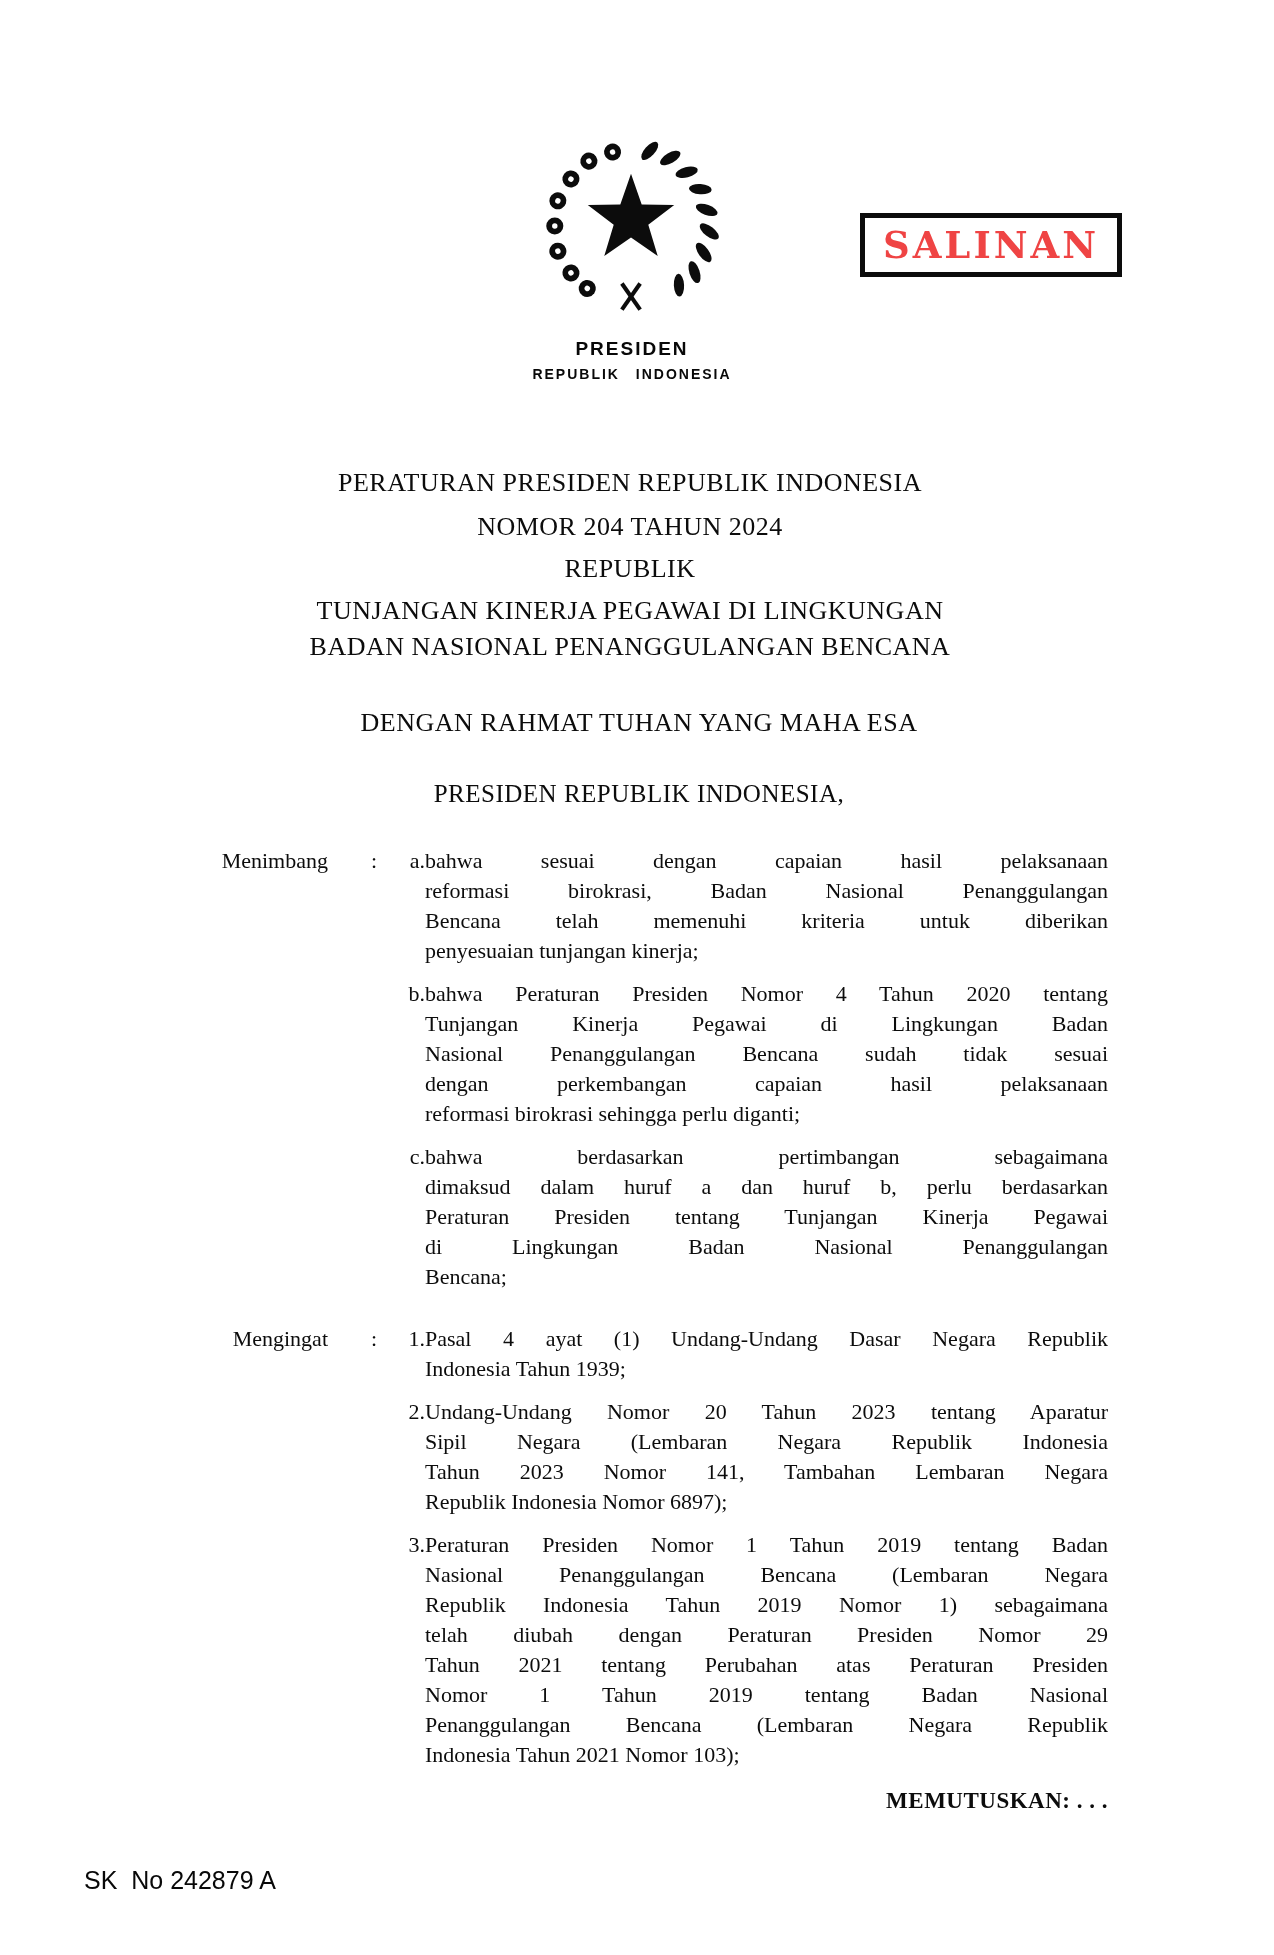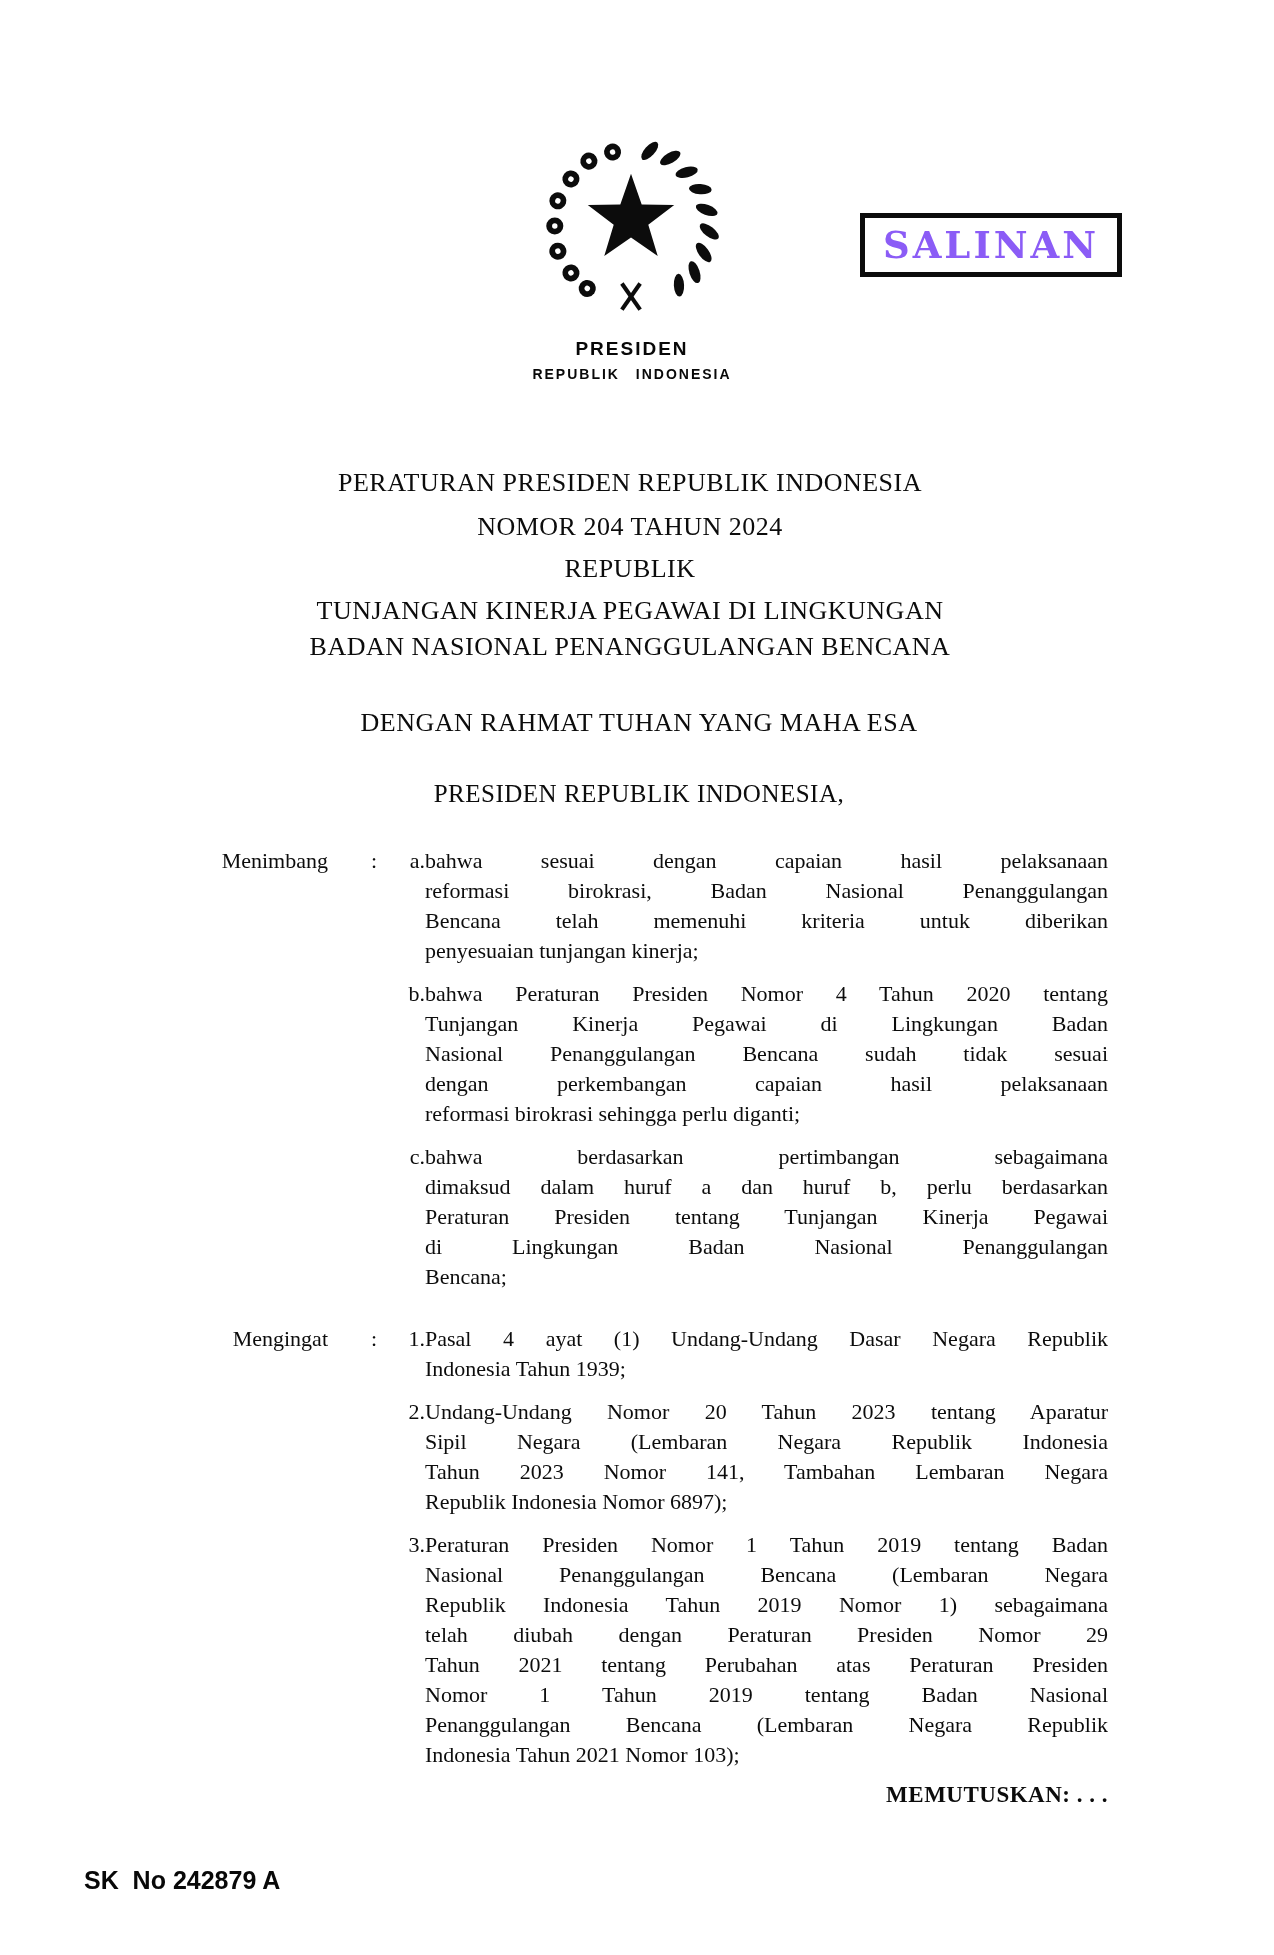--- a/index.html
+++ b/index.html
@@ -14,43 +14,43 @@
   .letterhead{
     position:absolute;left:432px;top:338px;width:400px;text-align:center;
     font-family:"Liberation Sans",sans-serif;font-weight:bold;color:#080808;
   }
   .letterhead .l1{font-size:19px;letter-spacing:2px;}
   .letterhead .l2{font-size:14px;letter-spacing:2px;word-spacing:10px;margin-top:6px;}
   
   .stamp{
     position:absolute;left:860px;top:213px;width:252px;height:54px;
     border:5px solid #0c0c0c;display:flex;align-items:center;justify-content:center;
-    font-family:"DejaVu Serif",serif;font-weight:bold;font-size:37px;letter-spacing:3px;color:#8b5cf6;
+    font-family:"DejaVu Serif",serif;font-weight:bold;font-size:37px;letter-spacing:3px;color:#ef4444;
   }
   
   .title-block{position:absolute;left:280px;top:468px;width:700px;text-align:center;font-size:26px;letter-spacing:.5px;line-height:30px;}
   .title-block .t2{margin-top:14px;}
   .title-block .t3{margin-top:12px;}
   .title-block .t4{margin-top:12px;text-align:center;}
   .title-block .t5{margin-top:6px;}
   .invocation{position:absolute;left:289px;top:708px;width:700px;text-align:center;font-size:26px;letter-spacing:.5px;}
   .authority{position:absolute;left:289px;top:780px;width:700px;text-align:center;font-size:25px;letter-spacing:.5px;}
   
   .body{position:absolute;left:153px;top:846px;width:955px;font-size:22px;line-height:30px;}
   .section{margin:0;}
   .section + .section{margin-top:32px;}
   .row{display:grid;grid-template-columns:175px 49px 48px 683px;}
   .row + .row{margin-top:13px;}
   .cell-label,.cell-colon,.cell-marker{text-align:right;}
   .jline{text-align:justify;text-align-last:justify;}
   .jline.jlast{text-align-last:left;}
-  .catchword{margin-top:10px;text-align:right;font-weight:bold;font-size:23px;letter-spacing:.5px;}
+  .catchword{margin-top:16px;text-align:right;font-weight:bold;font-size:23px;letter-spacing:.5px;}
   .footer{
     position:absolute;left:84px;top:1866px;white-space:pre;
-    font-family:"Liberation Sans",sans-serif;font-weight:bold;font-size:25px;color:#080808;
+    font-family:"Liberation Sans",sans-serif;font-weight:normal;font-size:25px;color:#080808;
   }
 </style>
 </head>
 <body>
 
 <div class="page">
 
   <div class="emblem">
     <svg viewBox="0 0 160 160" xmlns="http://www.w3.org/2000/svg">
       <g fill="#0c0c0c">

